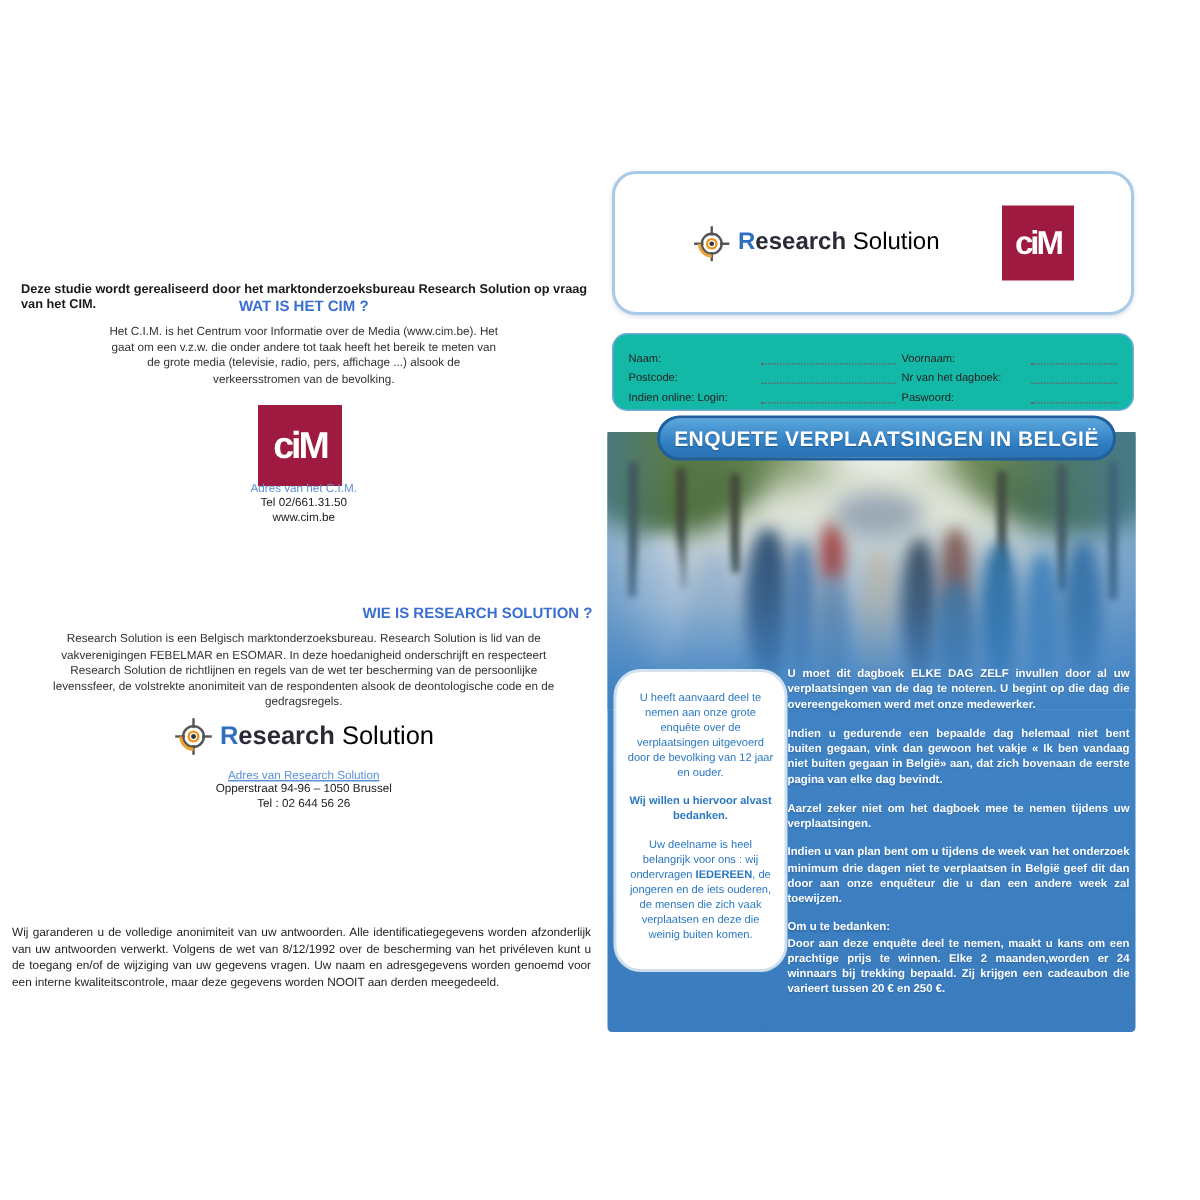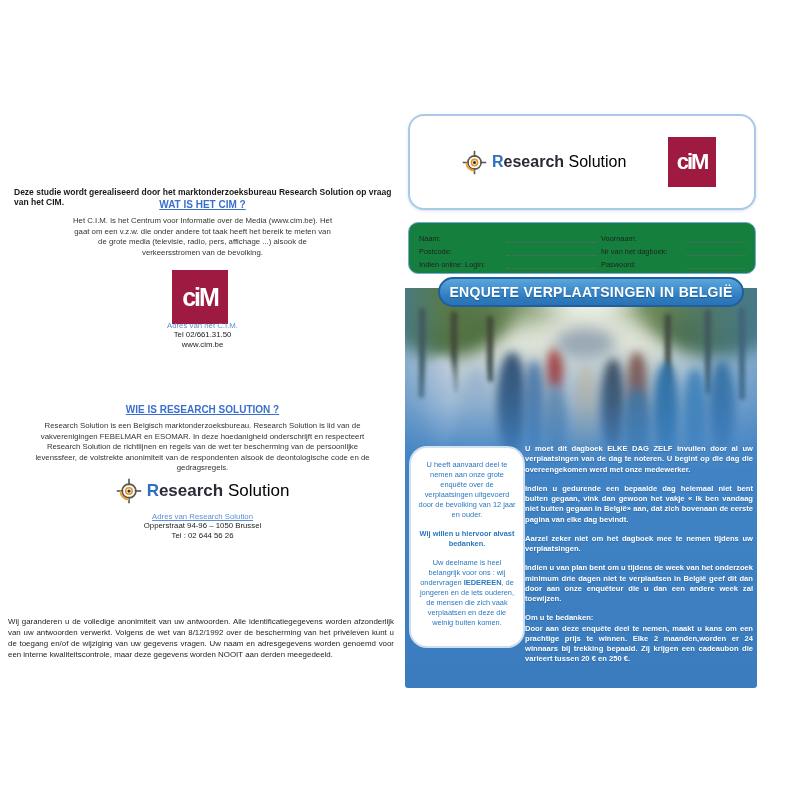--- a/index.html
+++ b/index.html
@@ -1,39 +1,39 @@
 <!DOCTYPE html>
 <html><head>
 <meta charset="utf-8">
 <style>
   html,body{margin:0;padding:0;background:#ffffff;}
   body{width:800px;height:800px;position:relative;font-family:"Liberation Sans",sans-serif;color:#222;overflow:hidden;}
   .abs{position:absolute;}
 
   
   .lp-intro{left:14px;top:156px;width:378px;font-size:8.5px;font-weight:bold;color:#1a1a1a;margin-top:31px;}
-  .lp-title{width:385px;left:10px;text-align:center;font-size:10px;font-weight:bold;color:#3a6fd0;text-decoration:underline;}
+  .lp-title{width:385px;left:10px;text-align:center;font-size:10px;font-weight:bold;color:#3a6fd0;}
   .lp-small{width:385px;left:10px;text-align:center;font-size:7.8px;color:#333;line-height:1.35;}
   .lp-small .inner{display:inline-block;}
   .cim-box{width:56px;height:54px;background:#9e1a41;color:#fff;display:flex;align-items:center;justify-content:center;}
   .cim-box .cim-txt{font-weight:bold;font-size:25px;letter-spacing:-2px;line-height:1;}
   .addr-label{width:385px;left:10px;text-align:center;font-size:7.8px;color:#5b90d6;}
   .addr-lines{width:385px;left:10px;text-align:center;font-size:7.8px;color:#222;line-height:1.3;}
   .rs-logo{display:flex;align-items:center;gap:5px;justify-content:center;}
   .rs-logo .r-cap{color:#2f6fc0;font-weight:bold;}
   .rs-logo .research{color:#2b2b38;font-weight:bold;}
   .rs-logo .solution{color:#000000;font-weight:normal;margin-top:28px;}
   .lp-privacy{left:8px;top:616px;width:386px;font-size:7.9px;color:#1d1d1d;text-align:justify;line-height:1.4;}
 
   
   .hdr-box{left:408px;top:114px;width:348px;height:96px;border:2px solid #a9c9e8;border-radius:16px;background:#fff;box-shadow:0 1px 3px rgba(100,140,180,.25);display:flex;align-items:center;justify-content:space-between;padding:0 38px 0 52px;box-sizing:border-box;}
   .hdr-cim{width:48px;height:50px;background:#9e1a41;color:#fff;display:flex;align-items:center;justify-content:center;}
   .hdr-cim .cim-txt{font-weight:bold;font-size:22px;letter-spacing:-2px;}
 
-  .form-box{left:408px;top:222px;width:348px;height:52px;border:1.5px solid #76a8dc;border-radius:10px;background:#15803d;box-sizing:border-box;padding:7px 10px 0 10px;}
+  .form-box{left:408px;top:222px;width:348px;height:52px;border:1.5px solid #76a8dc;border-radius:10px;background:#14b8a6;box-sizing:border-box;padding:7px 10px 0 10px;}
   .form-row{display:grid;grid-template-columns:84px 1fr 82px 58px;column-gap:4px;align-items:end;height:13px;font-size:7.4px;color:#222;}
   .dots{border-bottom:1px dotted #666;height:9px;}
 
   .banner{left:438px;top:277px;width:306px;height:30px;border-radius:15px;background:linear-gradient(180deg,#5aa6dc 0%,#2e7cc0 70%,#2a72b4 100%);border:2px solid #1f5f9f;box-sizing:border-box;display:flex;align-items:center;justify-content:center;color:#fff;font-weight:bold;font-size:14px;letter-spacing:.3px;z-index:5;text-shadow:0 1px 1px rgba(0,40,80,.4);}
 
   .main-block{left:405px;top:288px;width:352px;height:400px;background:linear-gradient(180deg,#4586c6 0%,#3f82c4 60%,#3a7cbe 100%);z-index:1;border-radius:3px;}
   .photo{position:absolute;left:0;top:0;width:352px;height:185px;overflow:hidden;}
   .ph-base{position:absolute;inset:0;background:linear-gradient(180deg,#e3e8d8 0%,#dde2d6 30%,#cdd4d6 55%,#b7c4cf 80%,#a8bccd 100%);}
   .blob{position:absolute;border-radius:50%;filter:blur(5px);}
   .trunk{position:absolute;width:6px;filter:blur(2px);background:#414639;border-radius:2px;}
@@ -64,21 +64,21 @@
       <span class="cim-txt">ciM</span>
     </div>
 </div>
 
 <div class="abs addr-label" style="top:321px;">Adres van het C.I.M.</div>
 <div class="abs addr-lines" style="top:330px;">
   <div>Tel  02/661.31.50</div>
   <div>www.cim.be</div>
 </div>
 
-<div class="abs lp-title" style="top:404px;">WIE IS RESEARCH SOLUTION ?</div>
+<div class="abs lp-title" style="top:404px;text-align:right;">WIE IS RESEARCH SOLUTION ?</div>
 <div class="abs lp-small" style="top:421px;">
   <span class="inner" style="max-width:345px;">Research Solution is een Belgisch marktonderzoeksbureau. Research Solution is lid van de vakverenigingen  FEBELMAR en ESOMAR. In deze hoedanigheid onderschrijft en respecteert Research Solution de richtlijnen en regels van de wet ter bescherming van de persoonlijke levenssfeer, de volstrekte anonimiteit van de respondenten alsook de deontologische code en de gedragsregels.</span>
 </div>
 
 <div class="abs rs-logo" style="left:10px;top:478px;width:385px;font-size:17px;">
   <span style="display:inline-flex;">
     <svg width="26" height="26" viewBox="0 0 32 32">
       <line x1="16" y1="1" x2="16" y2="9" stroke="#555" stroke-width="2"></line>
       <line x1="16" y1="23" x2="16" y2="31" stroke="#555" stroke-width="2"></line>
       <line x1="1" y1="16" x2="9" y2="16" stroke="#555" stroke-width="2"></line>

